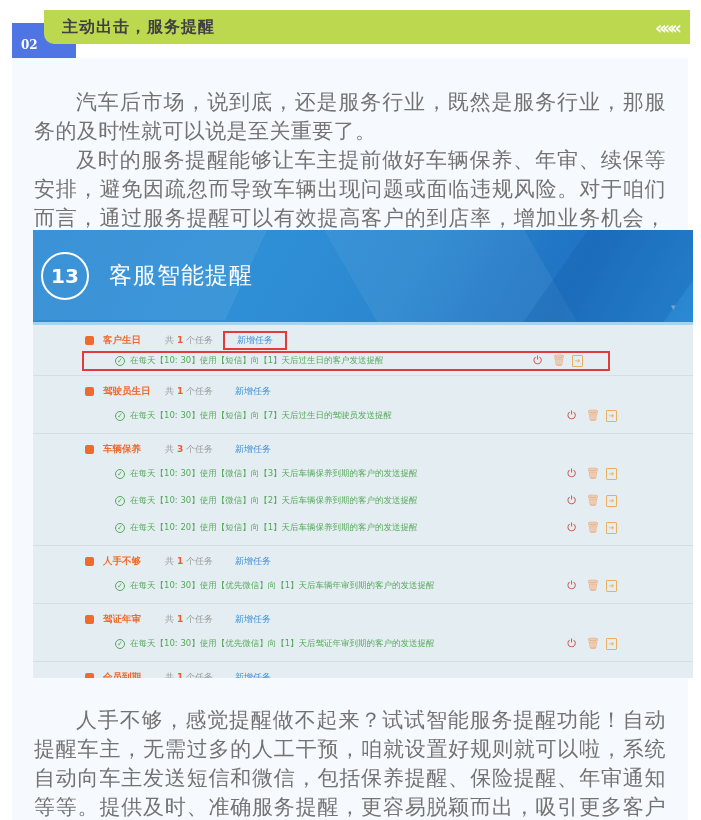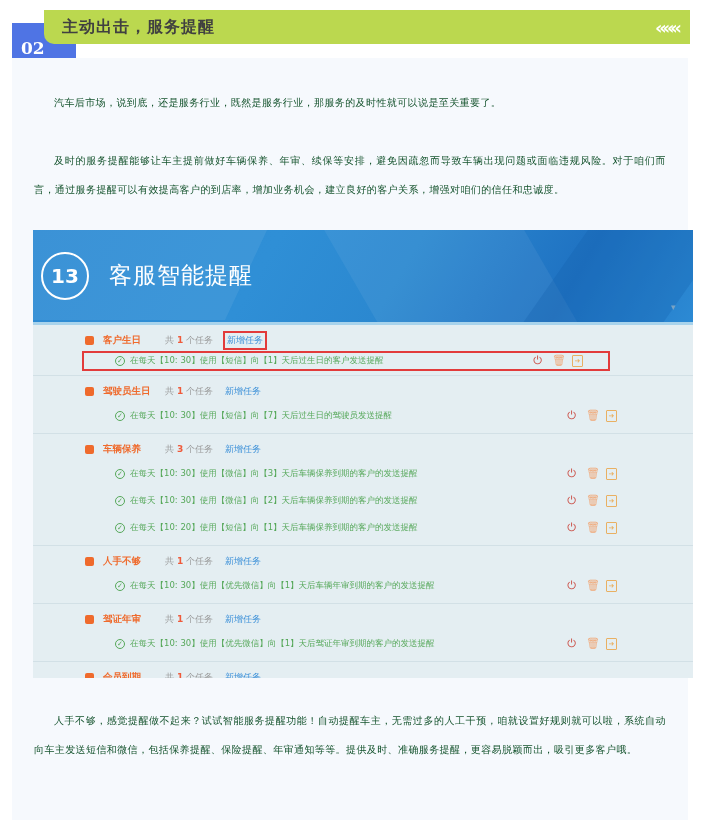--- a/index.html
+++ b/index.html
@@ -4,37 +4,37 @@
   <style>
     * { box-sizing: border-box; margin: 0; padding: 0; }
     html, body { width: 701px; height: 820px; background: #ffffff; overflow: hidden; }
     body { font-family: "DejaVu Sans", "Liberation Sans", sans-serif; position: relative; }
 
     
     .section-header { position: absolute; left: 12px; top: 10px; width: 678px; height: 42px; }
     .num-badge {
       position: absolute; left: 0; top: 13px; width: 64px; height: 40px;
       background: #4f74e4; color: #fff; font-family: "DejaVu Serif", serif;
-      font-weight: bold; font-size: 17px; padding: 15px 0 0 9px;
+      font-weight: bold; font-size: 12px; padding: 15px 0 0 9px;
     }
     .title-bar {
       position: absolute; left: 32px; top: 0; width: 646px; height: 34px;
       background: #bbd84f; border-bottom-left-radius: 10px;
       display: flex; align-items: center; justify-content: space-between; padding: 0 12px 0 18px;
     }
     .title-text { color: #404040; font-family: "DejaVu Serif", serif; font-weight: bold; font-size: 16px; letter-spacing: 1px; }
     .chevrons { color: #fff; font-weight: bold; font-size: 18px; letter-spacing: -4px; font-family: "DejaVu Sans", sans-serif; }
 
     
     .panel {
       position: absolute; left: 12px; top: 58px; width: 676px; height: 762px;
       background: #f6f9fd;
     }
     .para {
-      font-size: 10px; line-height: 29px; color: #14532d; text-indent: 2em;
+      font-size: 21px; line-height: 29px; color: #737373; text-indent: 2em;
       padding: 0 22px; letter-spacing: 0.4px; text-align: justify;
     }
     .p1 { position: absolute; top: 30px; left: 0; width: 676px; }
     .p2 { position: absolute; top: 88px; left: 0; width: 676px; }
     .p3 { position: absolute; top: 648px; left: 0; width: 676px; }
 
     
     .shot { position: absolute; left: 21px; top: 172px; width: 660px; height: 448px; overflow: hidden; background: #e4eef2; }
     .shot-banner {
       position: relative; height: 92px;
@@ -53,21 +53,21 @@
     .banner-title { position: absolute; left: 76px; top: 30px; color: #fff; font-size: 23px; letter-spacing: 1px; }
     .banner-toggle { position: absolute; right: 12px; top: 72px; width: 10px; height: 10px; color: #7aa3c4; font-size: 9px; }
     .shot-list { position: relative; border-top: 3px solid #a8d3ec; }
 
     .group { border-bottom: 1px solid #d2e0e6; padding: 0 0 4px 0; }
     .group-head { height: 26px; display: flex; align-items: center; font-size: 9px; padding-left: 52px; padding-top: 4px; }
     .cube { width: 9px; height: 9px; background: #ef6a2c; border-radius: 2px; margin-right: 9px; }
     .group-name { color: #ef6a2c; font-weight: bold; width: 62px; font-size: 9.5px; }
     .group-count { color: #999; width: 58px; }
     .group-count .cnt { color: #ef5a3a; font-weight: bold; }
-    .add-task { color: #3a8fd8; padding: 1px 2px; }
+    .add-task { color: #3a8fd8; padding: 1px 12px; }
     .add-task.hl { border: 2px solid #e23b3b; }
     .task { height: 27px; display: flex; align-items: center; font-size: 8.5px; color: #56a85a; padding-left: 82px; position: relative; }
     .task.hl { border: 2px solid #e23b3b; margin-left: 49px; width: 528px; padding-left: 31px; height: 20px; }
     .check { width: 10px; height: 10px; border: 1px solid #56a85a; border-radius: 50%; margin-right: 5px; font-size: 7px; line-height: 8px; text-align: center; }
     .task-actions { position: absolute; right: 76px; display: flex; gap: 9px; align-items: center; }
     .task.hl .task-actions { right: 25px; }
     .ic { width: 11px; height: 12px; font-size: 11px; line-height: 12px; text-align: center; }
     .ic-power { color: #c9463d; }
     .ic-trash { color: #f0a878; }
     .ic-export { color: #e9b062; border: 1px solid #e9b062; font-size: 7px; line-height: 10px; border-radius: 1px; }

